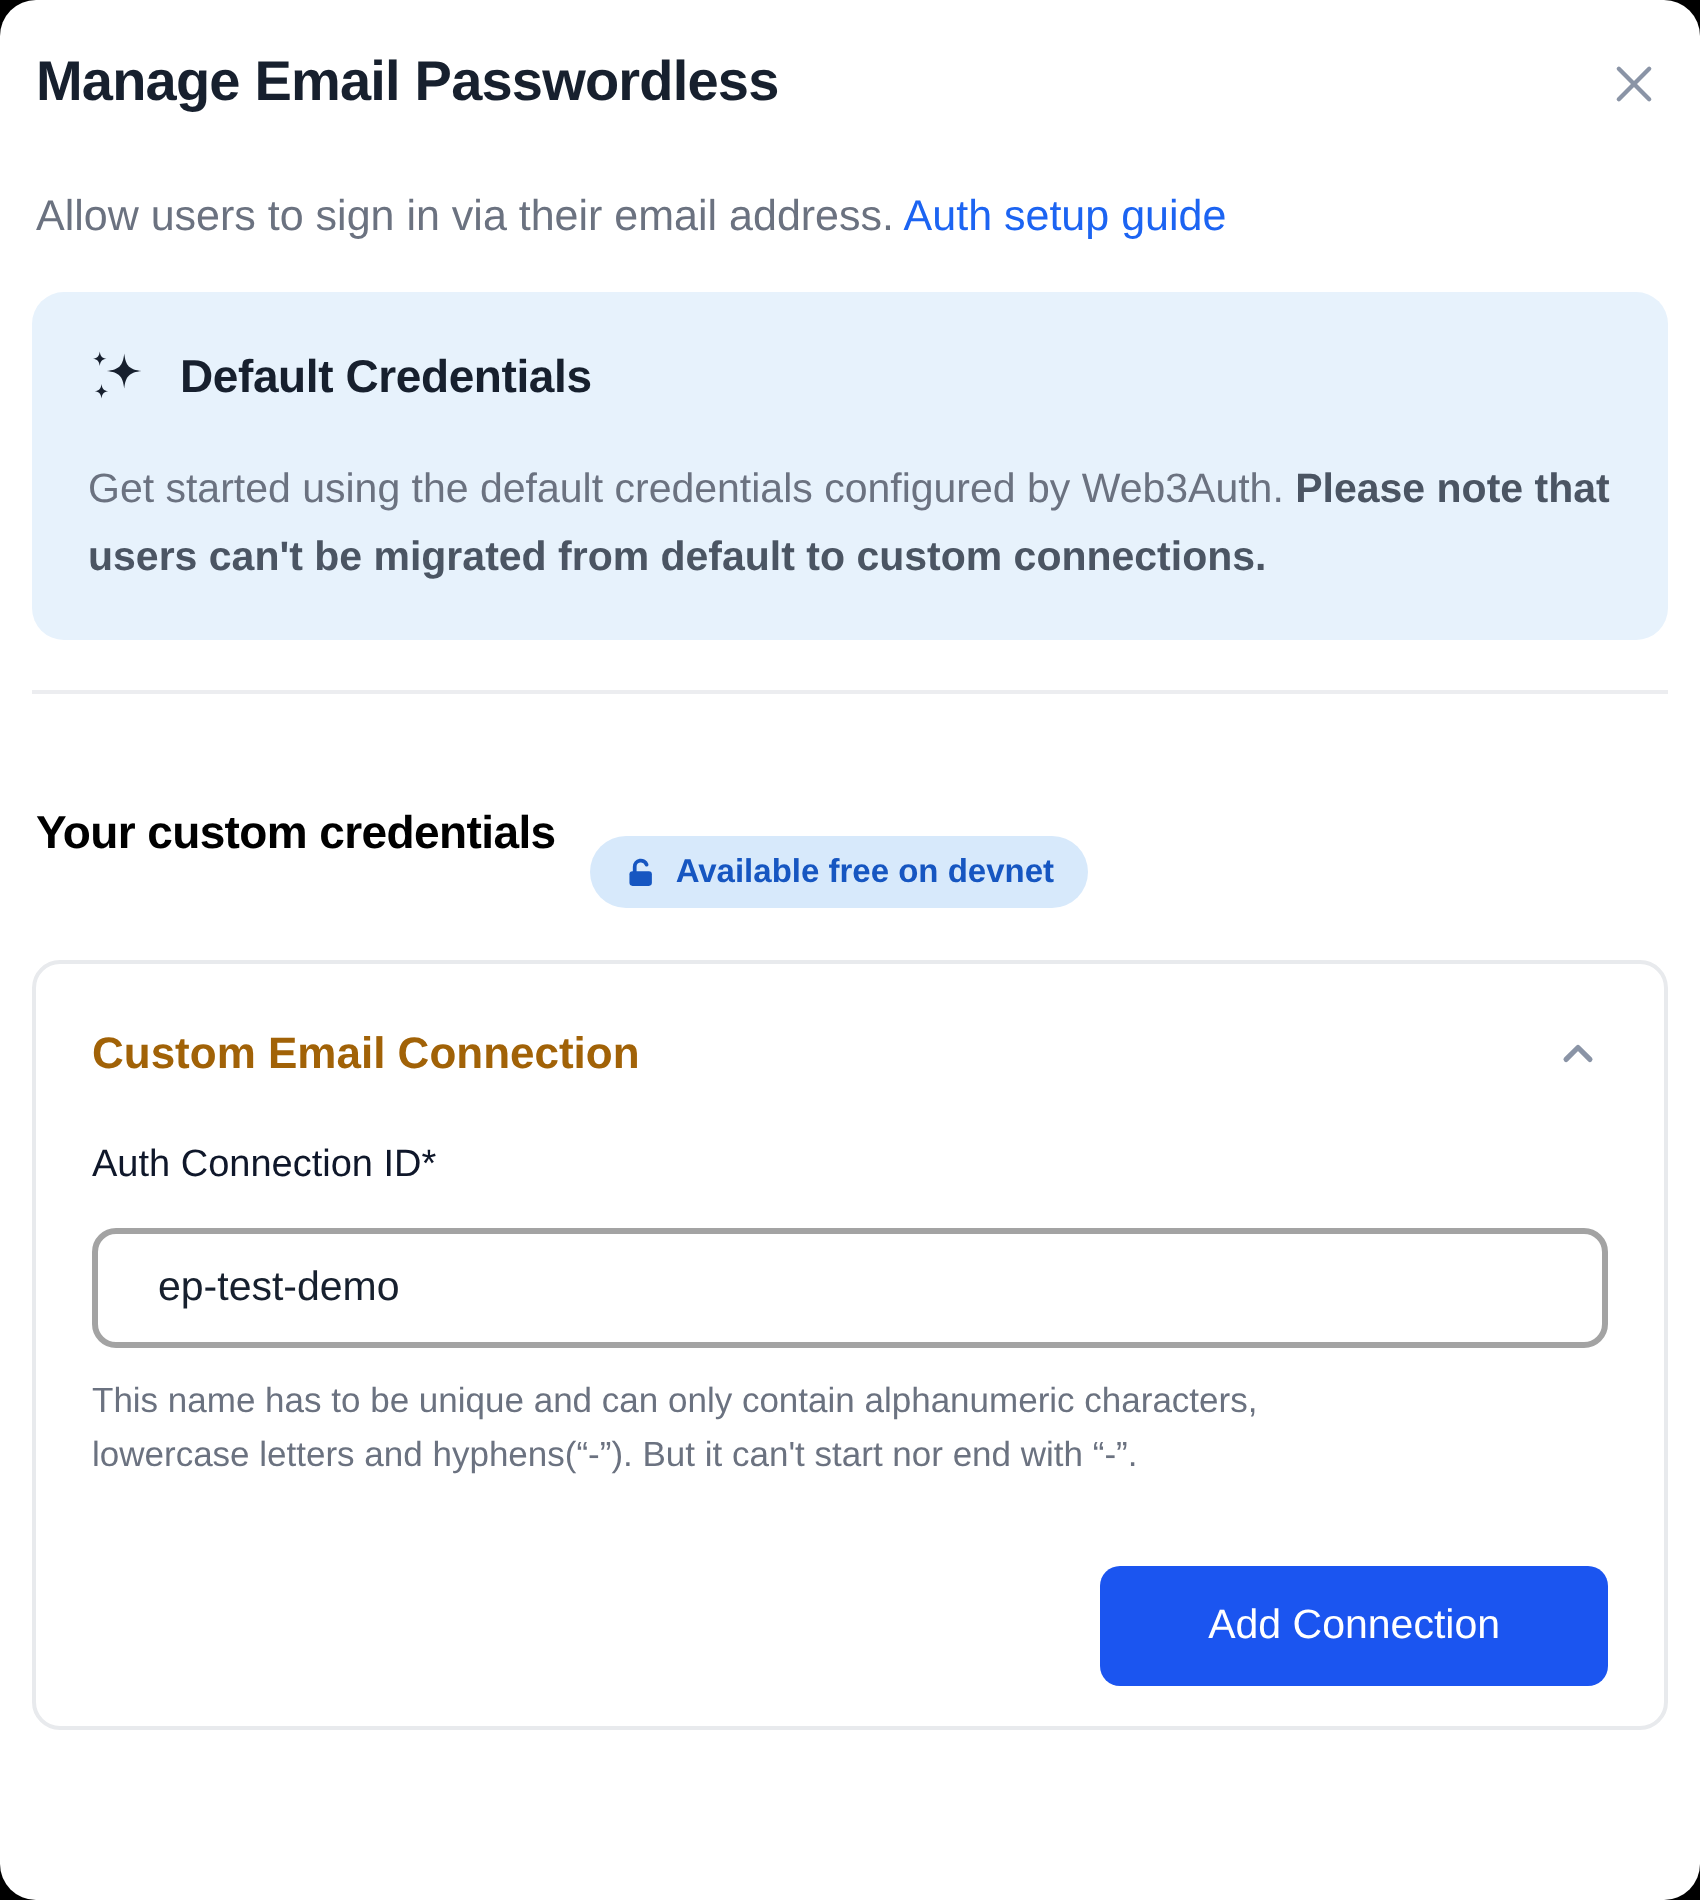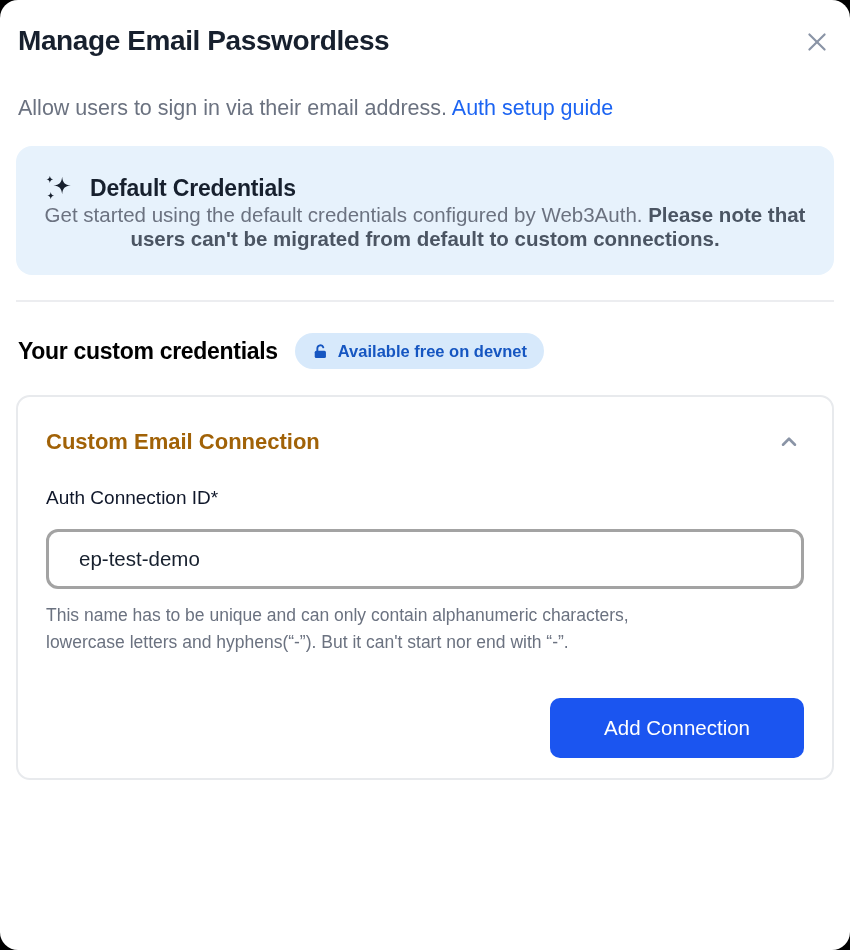--- a/index.html
+++ b/index.html
@@ -64,25 +64,24 @@
     align-items: center;
     gap: 16px;
   }
   .info-box-title {
     font-size: 23px;
     font-weight: 600;
     color: #17202E;
     letter-spacing: -0.2px;
   }
   .info-box-body {
-    margin-top: 0;
-    font-size: 20.5px;
-    line-height: 24px;
-    color: #6B7280;
-    text-align: center;
+    margin-top: 25px;
+    font-size: 20.5px;
+    line-height: 34px;
+    color: #6B7280;
   }
   .info-box-body .bold {
     font-weight: 700;
     color: #4B5563;
   }
   
   .divider {
     margin-top: 25px;
     height: 2px;
     background: #ECEDF0;
@@ -106,20 +105,21 @@
     display: inline-flex;
     align-items: center;
     gap: 9px;
     background: #D7E9FB;
     color: #1656C1;
     border-radius: 18px;
     height: 36px;
     padding: 0 17px;
     font-size: 16.5px;
     font-weight: 700;
+    margin-top: 40px;
   }
   
   .card {
     margin-top: 26px;
     border: 2px solid #E8EAED;
     border-radius: 14px;
     padding: 30px 28px 20px;
     background: #ffffff;
   }
   .card-header {

